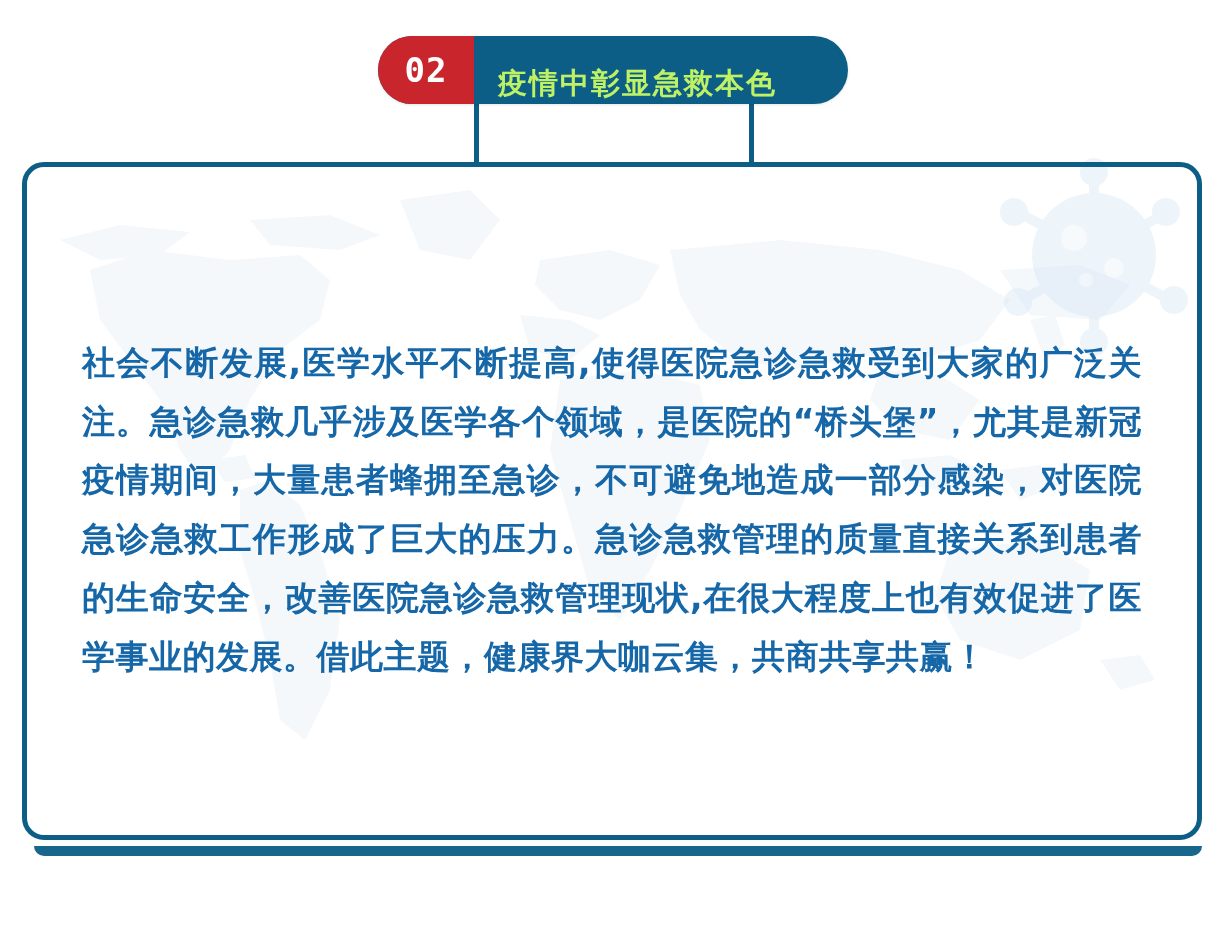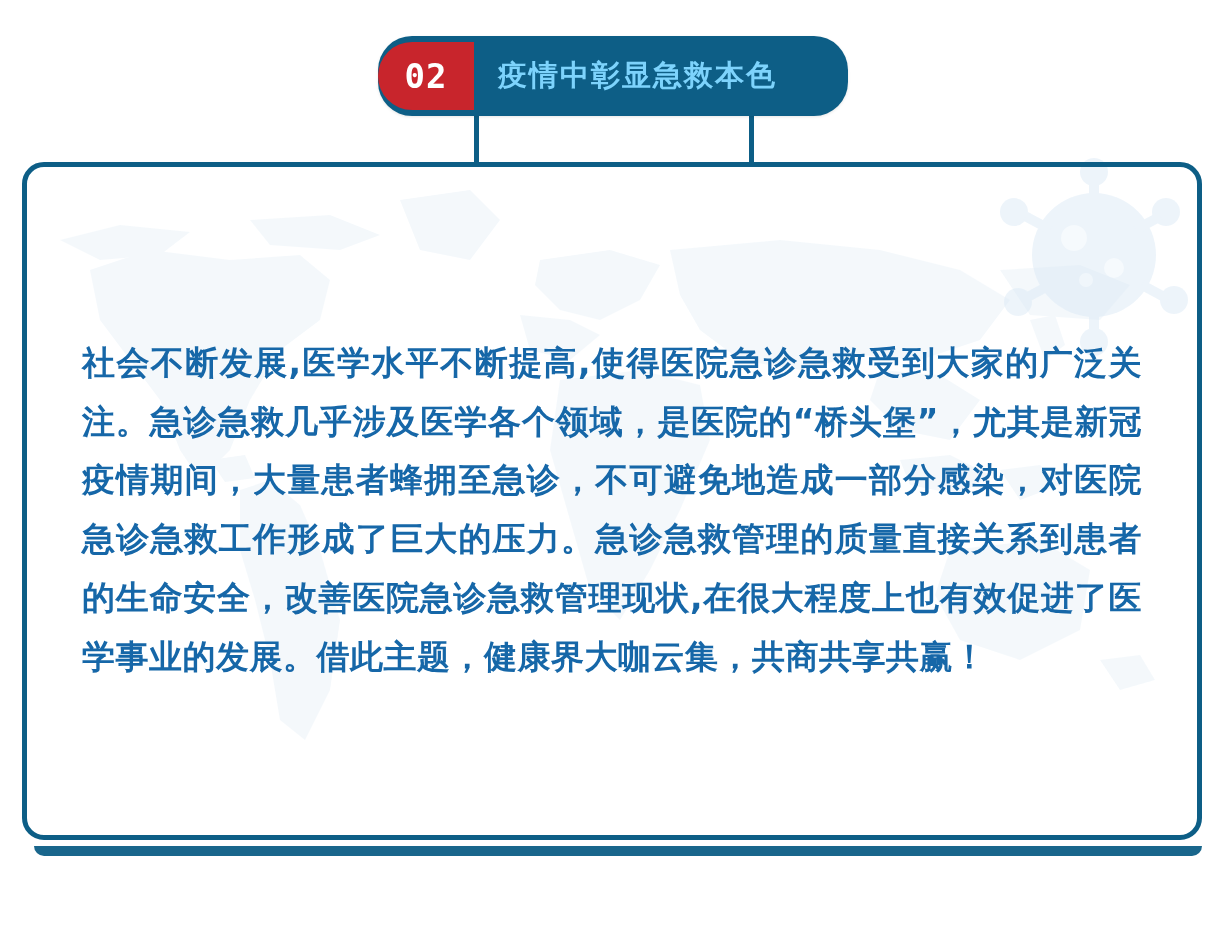--- a/index.html
+++ b/index.html
@@ -33,46 +33,46 @@
     height: 220px;
     pointer-events: none;
     opacity: 0.5;
   }
 
   
   .header-pill {
     position: absolute;
     left: 378px;
     top: 36px;
-    height: 80px;
+    height: 68px;
     width: 470px;
     background: #0d5e86;
     border-radius: 34px;
     display: flex;
-    align-items: center;
+    align-items: flex-end;
     box-shadow: 0 1px 3px rgba(0,0,0,0.10);
     z-index: 5;
   }
   .header-number {
     width: 96px;
     height: 68px;
     background: #c8252c;
     border-radius: 34px 0 0 34px;
     color: #ffffff;
     font-size: 34px;
     font-weight: bold;
     letter-spacing: 1px;
     display: flex;
     align-items: center;
     justify-content: center;
     font-family: "DejaVu Sans Mono", monospace;
   }
   .header-title {
     flex: 1;
-    color: #7dd3fc;
+    color: #bef264;
     font-size: 29px;
     font-weight: bold;
     letter-spacing: 2px;
     padding-left: 24px;
     padding-right: 24px;
     white-space: nowrap;
   }
 
   
   .stem {

